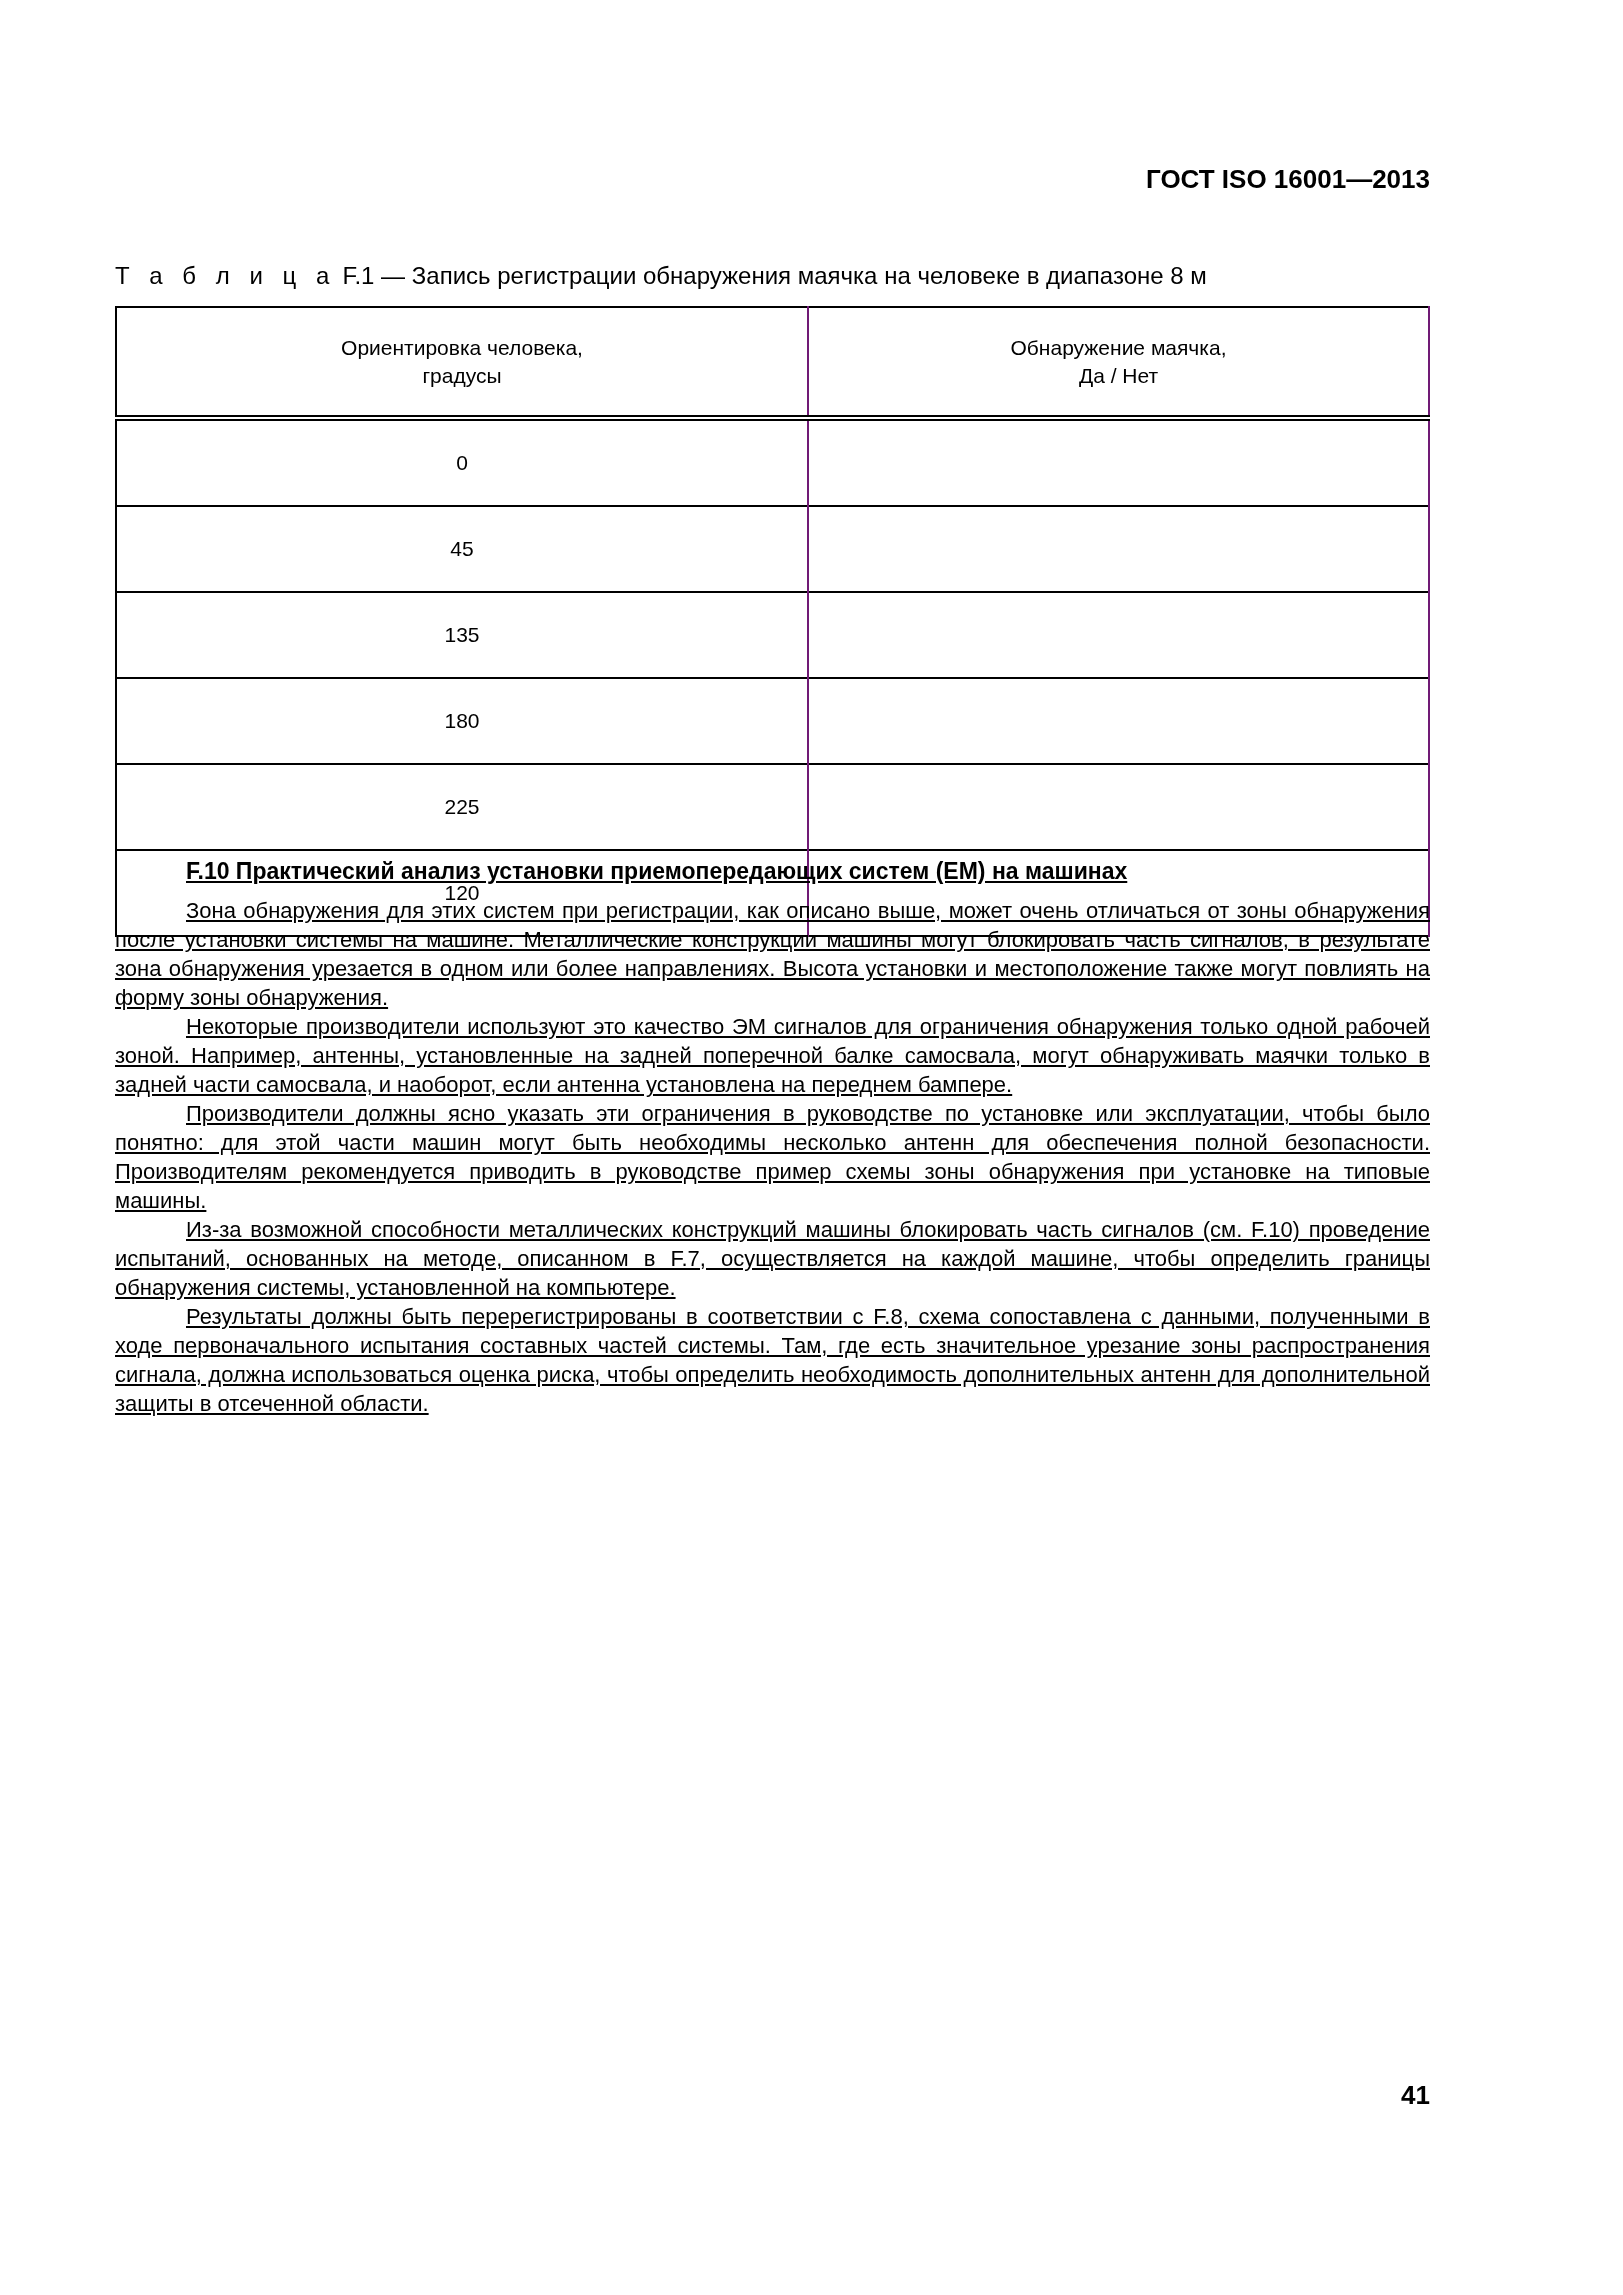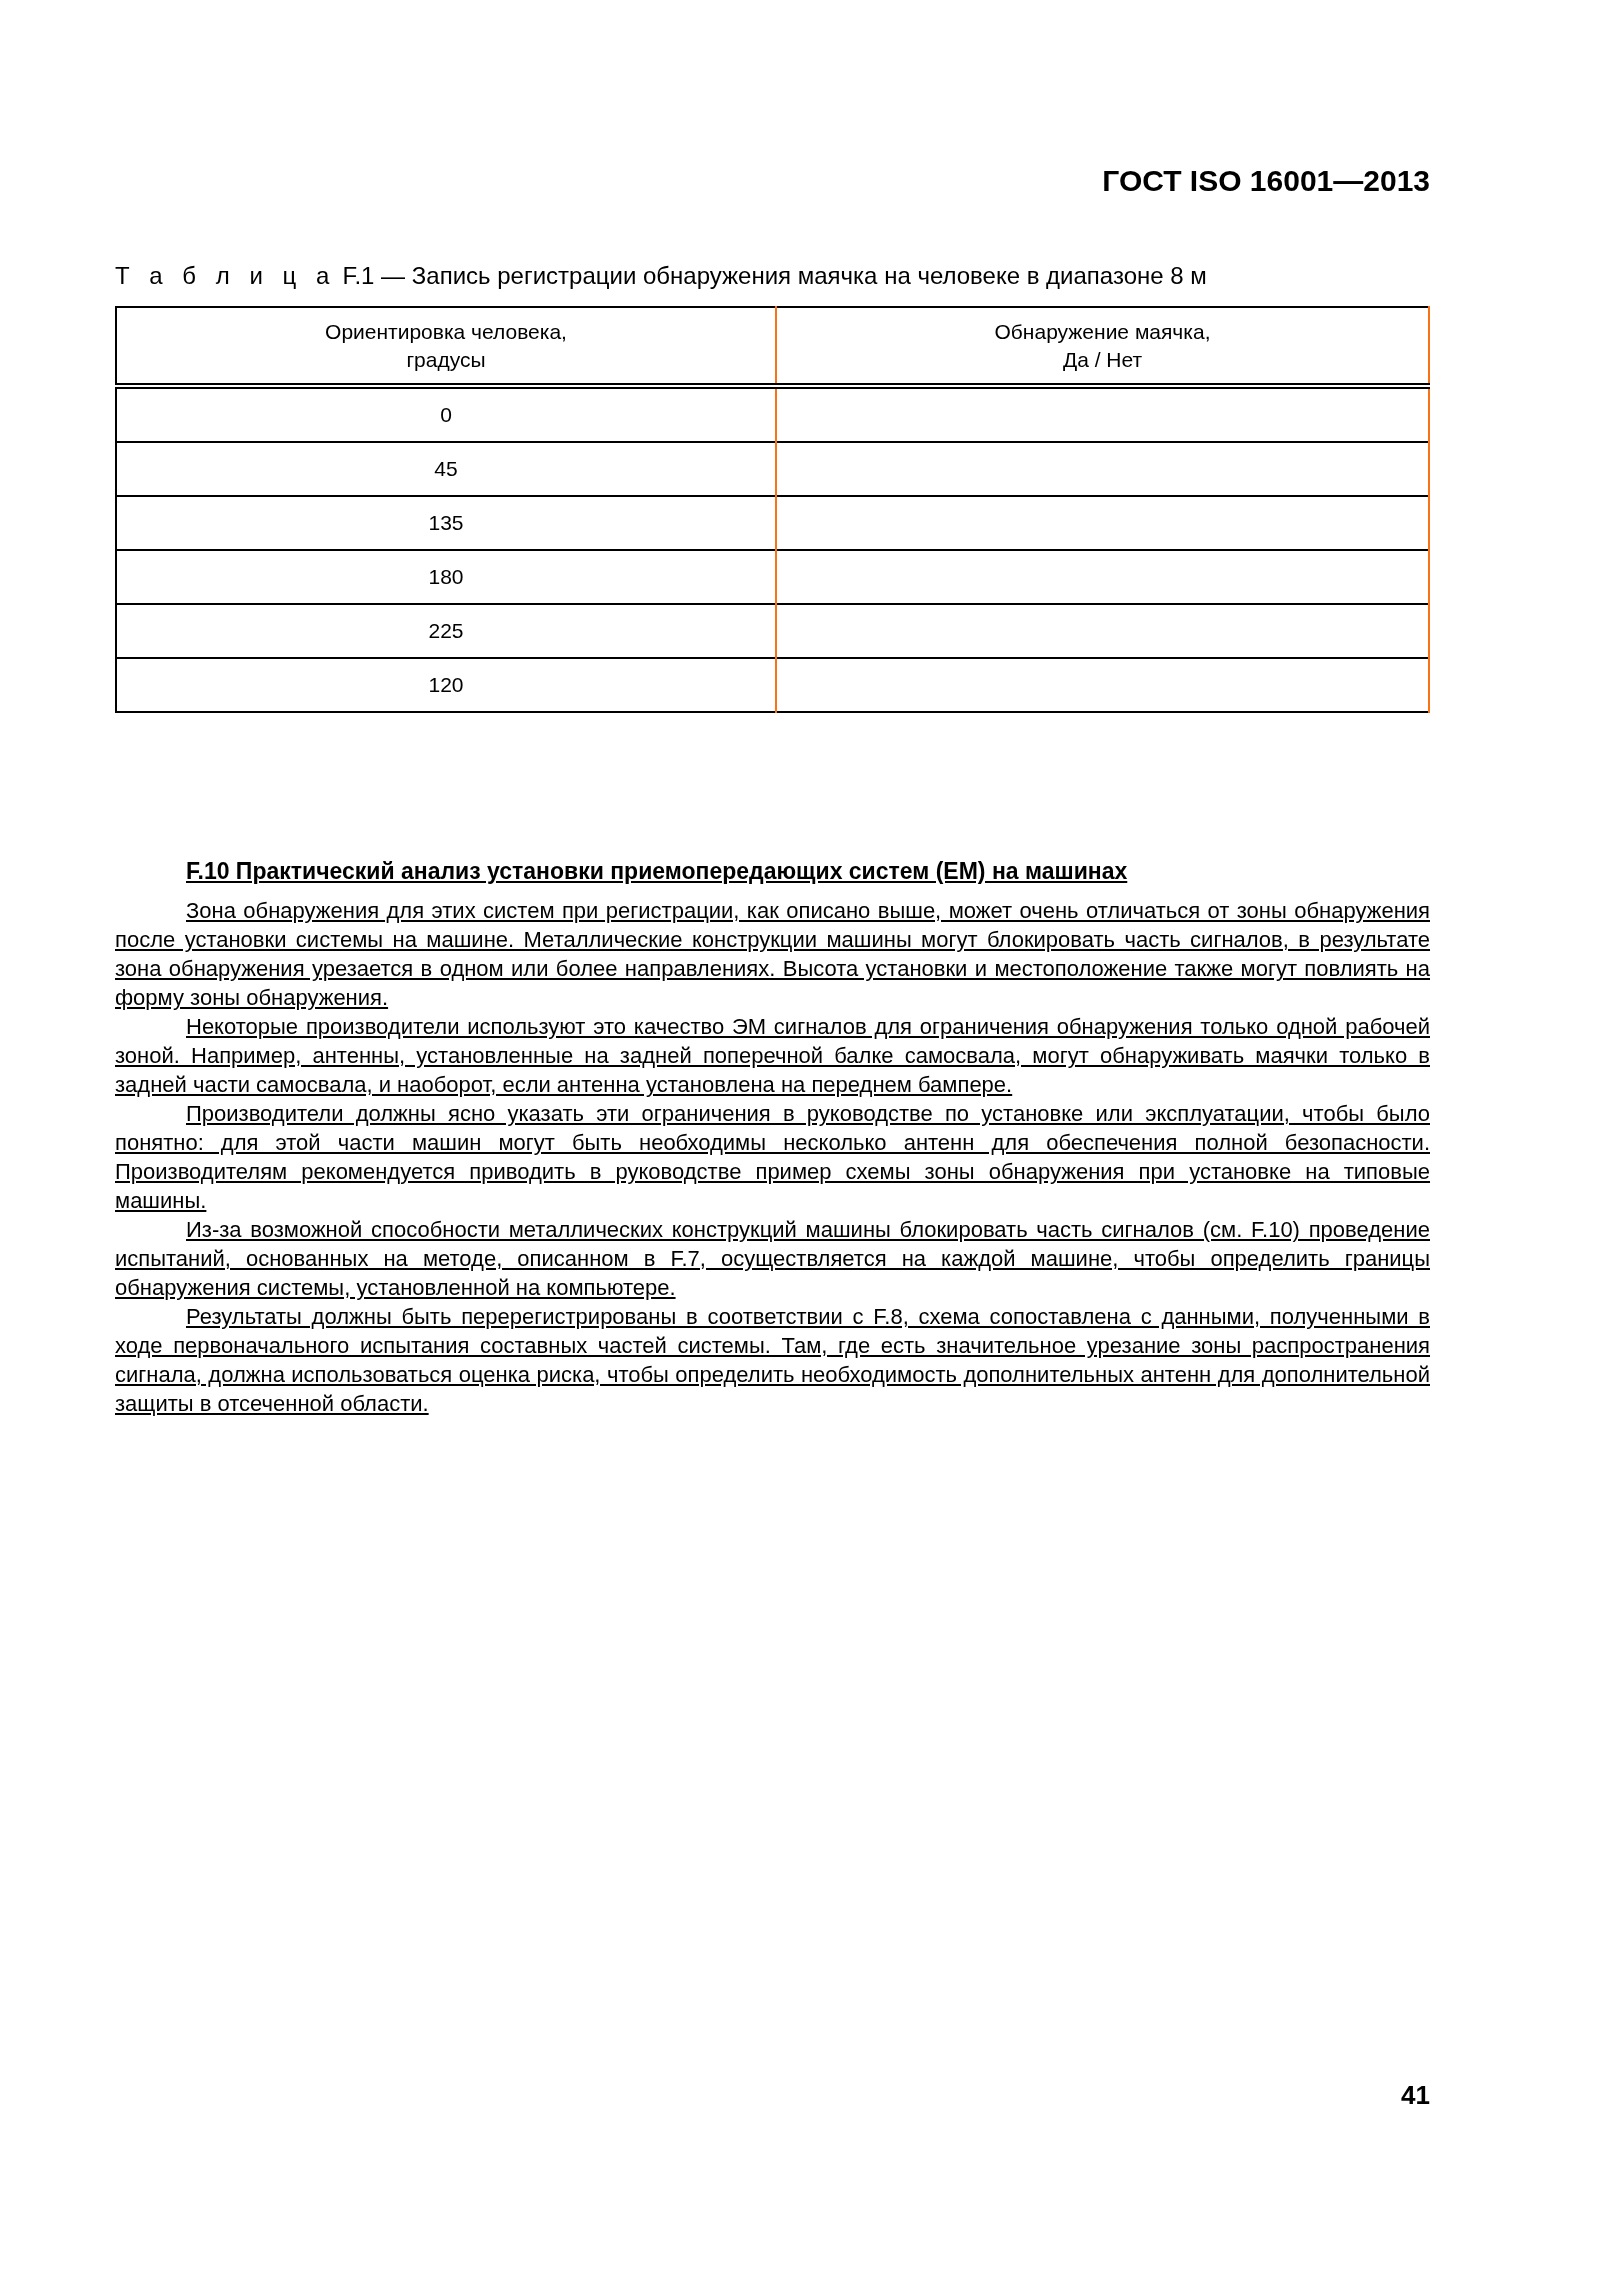--- a/index.html
+++ b/index.html
@@ -2,36 +2,36 @@
 <html style="font-size:10.5px"><head>
 <meta charset="utf-8">
 <style>
   html, body { margin: 0; padding: 0; background: #ffffff; }
   body {
     width: 1623px; height: 2295px; position: relative; overflow: hidden;
     font-family: "Liberation Sans", sans-serif; color: #000;
   }
   .doc-header {
     position: absolute; right: 193px; top: 164px;
-    font-weight: bold; font-size: 30px; letter-spacing: 0px;
+    font-weight: bold; font-size: 26px; letter-spacing: 0px;
   }
   .table-caption {
     position: absolute; left: 115px; top: 262px;
     font-size: 24px;
   }
   .table-caption .spaced { letter-spacing: 6.5px; }
   .data-table {
     position: absolute; left: 115px; top: 306px; width: 1315px;
     border-collapse: collapse;
     border: 2.6px solid #000;
     font-size: 21px;
   }
   .data-table th, .data-table td {
-    border-left: 2px solid #000; border-right: 2px solid #f97316;
-    text-align: center; padding: 0; font-weight: normal;
+    border-left: 2px solid #000; border-right: 2px solid #701a75;
+    text-align: center; padding: 16px; font-weight: normal;
     vertical-align: middle;
   }
   .data-table th {
     height: 75px; line-height: 28px;
     border-bottom: 6.5px double #000;
   }
   .data-table td {
     height: 52px; border-top: 2.6px solid #000;
   }
   .data-table .col1 { width: 658px; }

